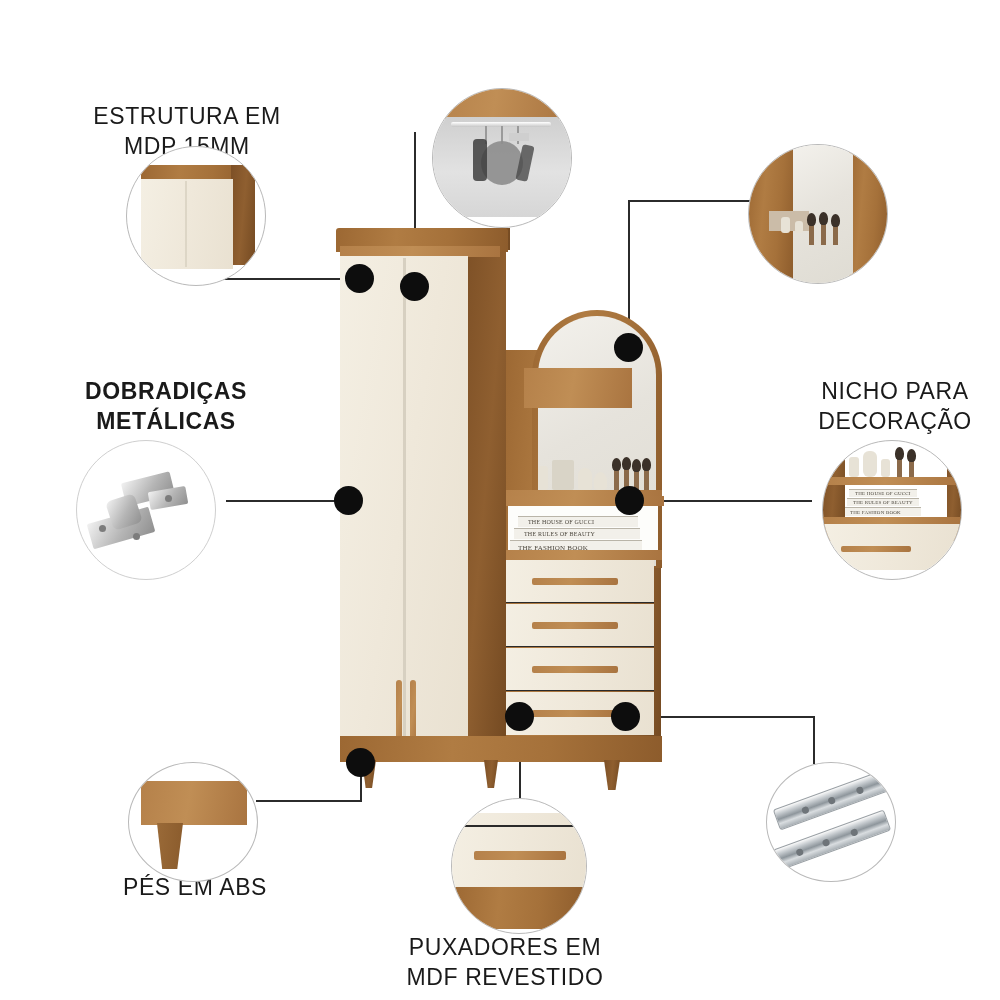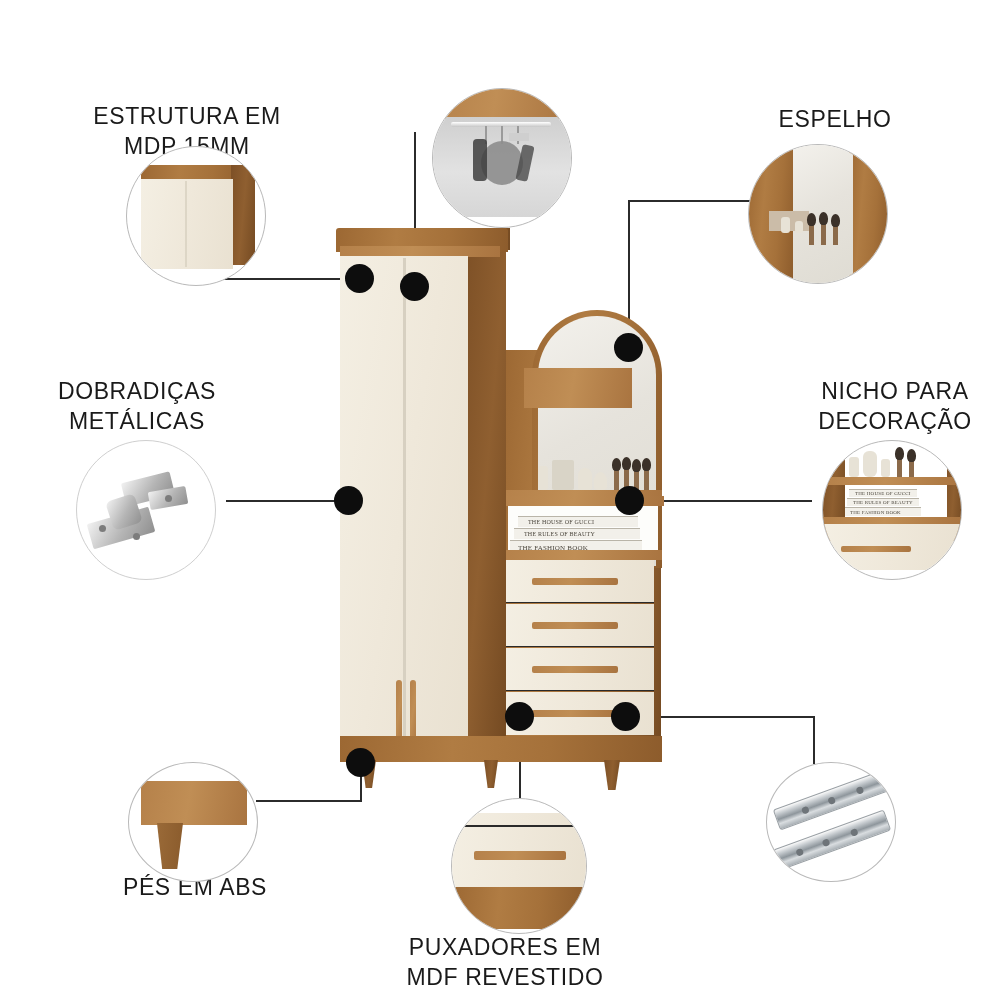--- a/index.html
+++ b/index.html
@@ -153,23 +153,22 @@
 </style>
 </head>
 <body>
 
 <div id="stage">
 
   <div class="label" style="left:62px; top:84px; width:250px;margin-top:17px;">ESTRUTURA EM
 MDP 15MM</div>
 
 
-  <div class="label" style="left:710px; top:104px; width:250px;">ESPELHO</div>
-
-  <div class="label" style="left:12px; top:376px; width:250px;">DOBRADIÇAS
+
+  <div class="label" style="left:41px; top:376px; width:250px;font-weight:bold;">DOBRADIÇAS
 METÁLICAS</div>
 
   <div class="label" style="left:770px; top:376px; width:250px;">NICHO PARA
 DECORAÇÃO</div>
 
   <div class="label" style="left:70px; top:872px; width:250px;">PÉS EM ABS</div>
 
   <div class="label" style="left:380px; top:932px; width:250px;">PUXADORES EM
 MDF REVESTIDO</div>
 

